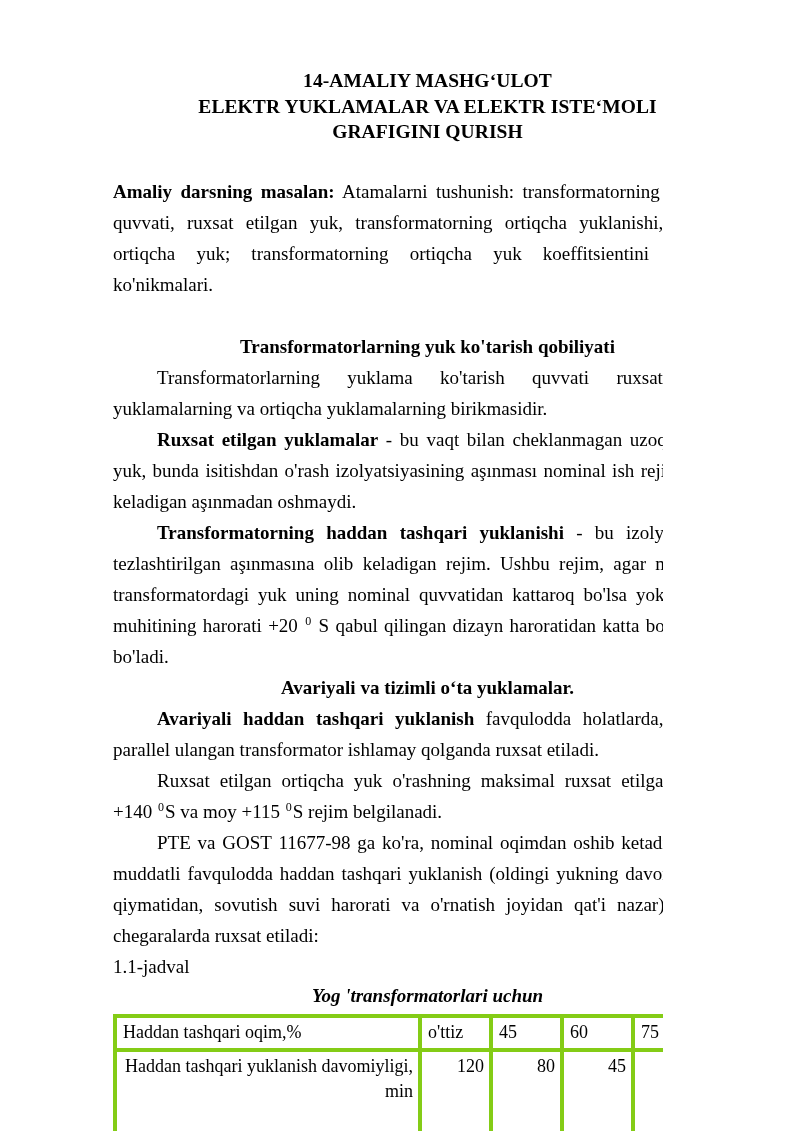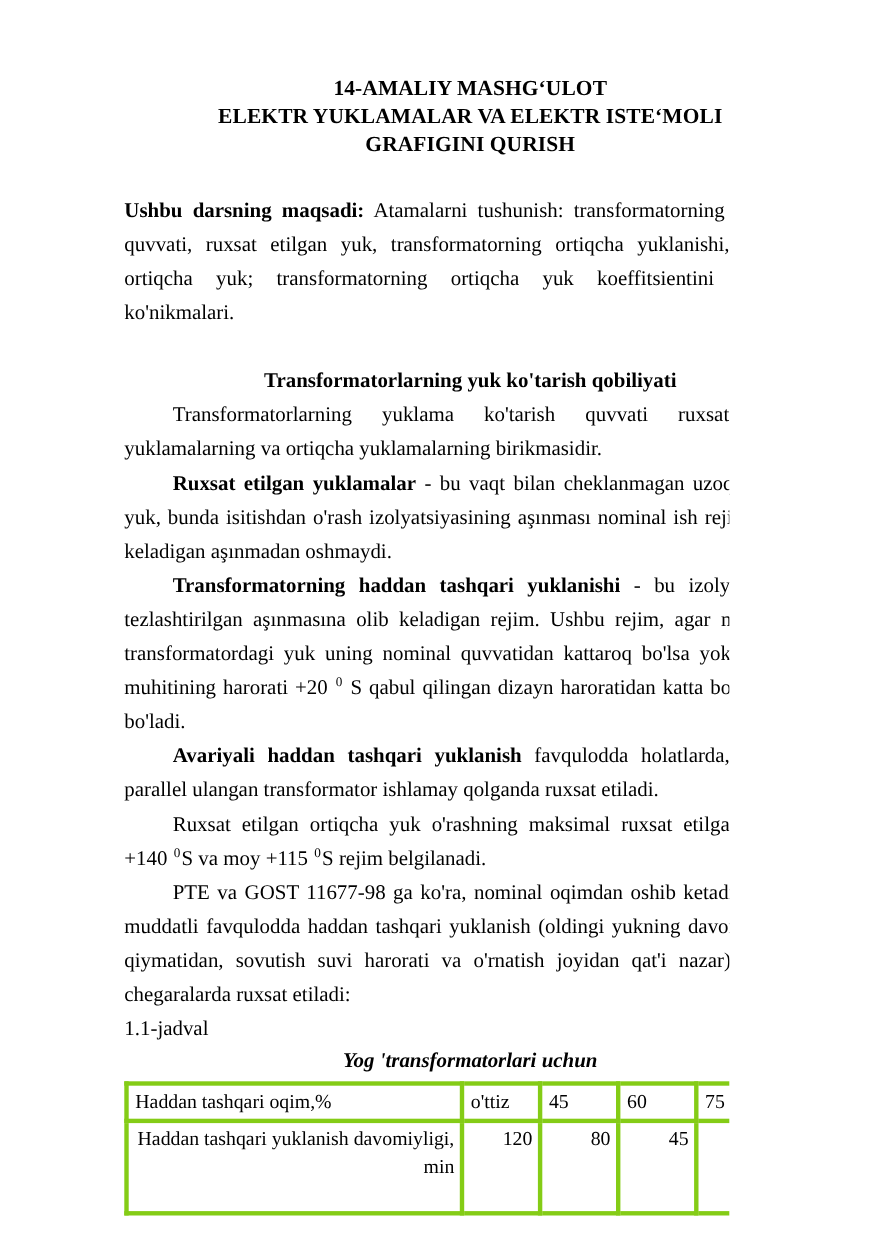--- a/index.html
+++ b/index.html
@@ -122,32 +122,33 @@
   <div class="content">
 
     <div class="doc-title">
       <span class="tline">14-AMALIY MASHG‘ULOT</span>
       <span class="tline">ELEKTR YUKLAMALAR VA ELEKTR ISTE‘MOLI</span>
       <span class="tline">GRAFIGINI QURISH</span>
     </div>
 
     <div class="gap-large"></div>
 
-    <p class="para noindent"><span class="lead">Ushbu darsning maqsadi:</span><span> Atamalarni tushunish: transformatorning yuklanish quvvati, ruxsat etilgan yuk, transformatorning ortiqcha yuklanishi, avariyali ortiqcha yuk; transformatorning ortiqcha yuk koeffitsientini hisoblash ko'nikmalari.</span></p>
+    <p class="para noindent"><span class="lead">Amaliy darsning masalan:</span><span> Atamalarni tushunish: transformatorning yuklanish quvvati, ruxsat etilgan yuk, transformatorning ortiqcha yuklanishi, avariyali ortiqcha yuk; transformatorning ortiqcha yuk koeffitsientini hisoblash ko'nikmalari.</span></p>
 
     <div class="gap-large"></div>
 
     <p class="sec-head">Transformatorlarning yuk ko'tarish qobiliyati</p>
 
     <p class="para indent">Transformatorlarning yuklama ko'tarish quvvati ruxsat etilgan yuklamalarning va ortiqcha yuklamalarning birikmasidir.</p>
 
     <p class="para indent"><span class="lead">Ruxsat etilgan yuklamalar</span><span> - bu vaqt bilan cheklanmagan uzoq muddatli yuk, bunda isitishdan o'rash izolyatsiyasining aşınması nominal ish rejimiga mos keladigan aşınmadan oshmaydi.</span></p>
 
     <p class="para indent"><span class="lead">Transformatorning haddan tashqari yuklanishi</span><span> - bu izolyatsiyaning tezlashtirilgan aşınmasına olib keladigan rejim. Ushbu rejim, agar ma'lum bir transformatordagi yuk uning nominal quvvatidan kattaroq bo'lsa yoki sovutish muhitining harorati +20 </span><sup class="deg">0</sup><span> S qabul qilingan dizayn haroratidan katta bo'lsa paydo bo'ladi.</span></p>
 
+    <p class="sec-head">Avariyali va tizimli o‘ta yuklamalar.</p>
 
     <p class="para indent"><span class="lead">Avariyali haddan tashqari yuklanish</span><span> favqulodda holatlarda, masalan, parallel ulangan transformator ishlamay qolganda ruxsat etiladi.</span></p>
 
     <p class="para indent"><span>Ruxsat etilgan ortiqcha yuk o'rashning maksimal ruxsat etilgan harorati +140 </span><sup class="deg">0</sup><span>S va moy +115 </span><sup class="deg">0</sup><span>S rejim belgilanadi.</span></p>
 
     <p class="para indent">PTE va GOST 11677-98 ga ko'ra, nominal oqimdan oshib ketadigan qisqa muddatli favqulodda haddan tashqari yuklanish (oldingi yukning davomiyligi va qiymatidan, sovutish suvi harorati va o'rnatish joyidan qat'i nazar) quyidagi chegaralarda ruxsat etiladi:</p>
 
     <p class="jadval-no">1.1-jadval</p>
 
     <p class="table-caption">Yog 'transformatorlari uchun</p>

